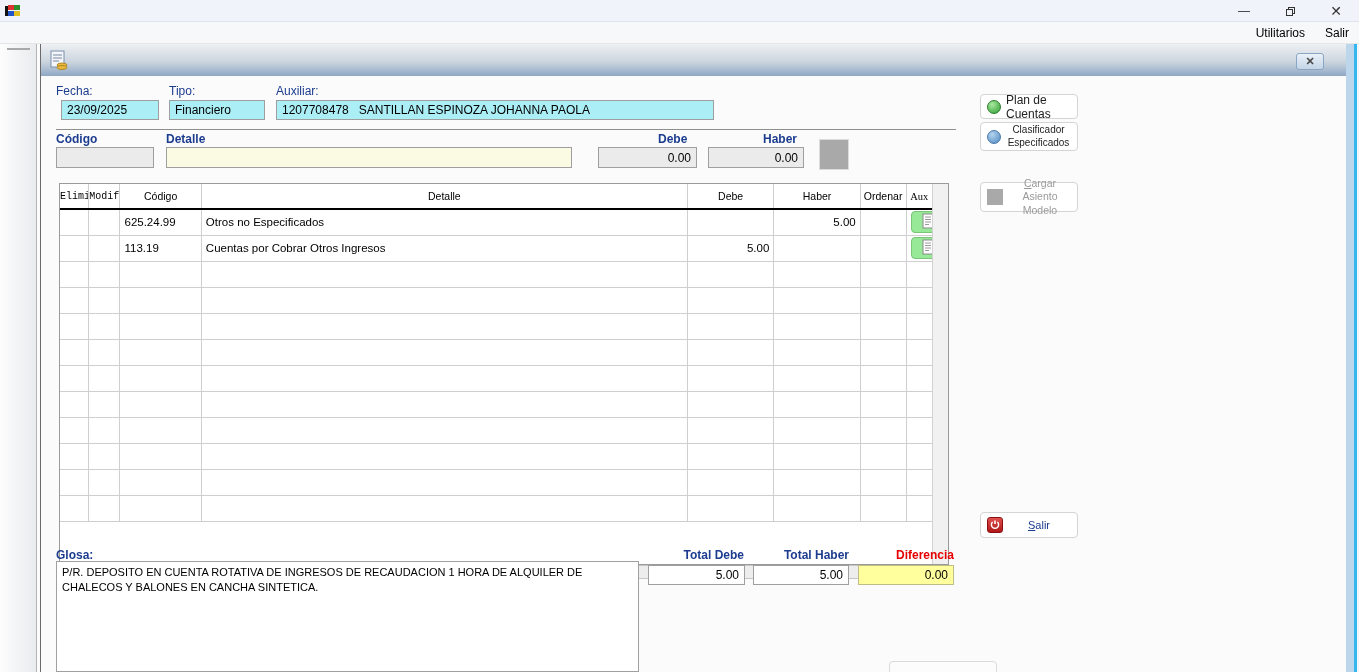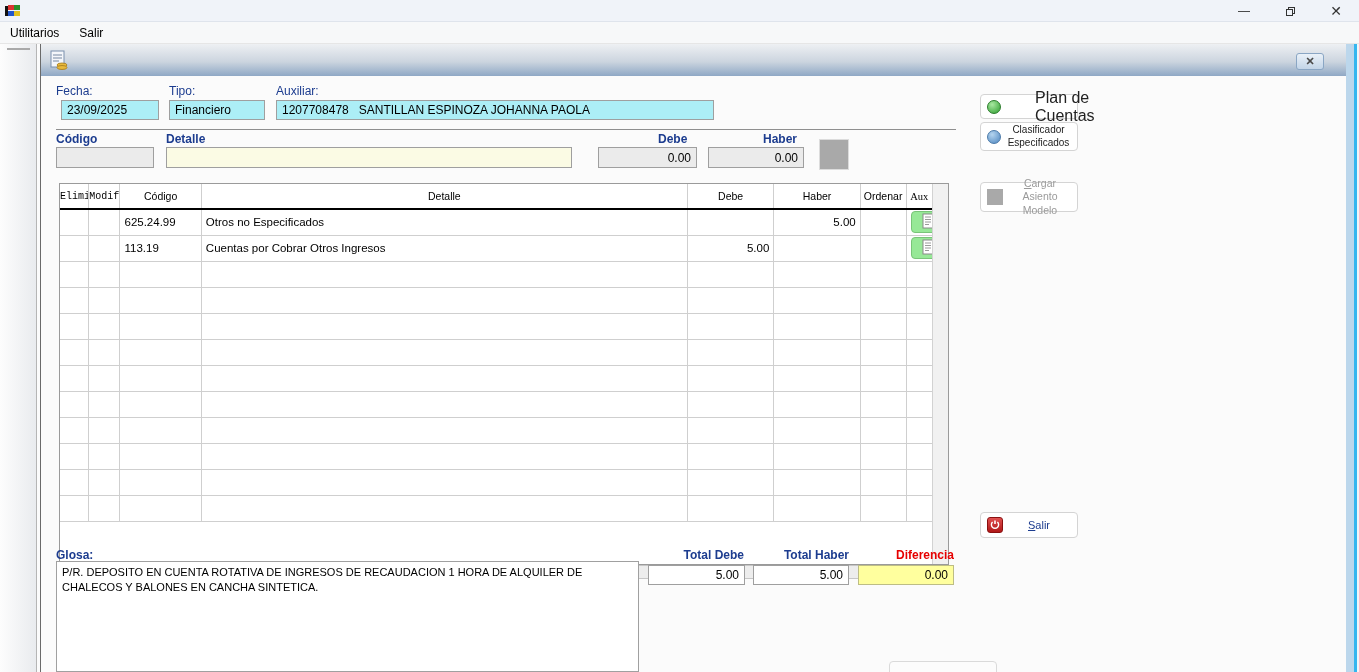--- a/index.html
+++ b/index.html
@@ -19,21 +19,21 @@
   .app-icon .w1 { position:absolute; left:0; top:2px; width:3px; height:10px; background:#111; }
   .title-text { font-size:12px; color:#000; }
   .win-controls { position:absolute; right:0; top:0; height:22px; display:flex; }
   .win-btn { width:46px; height:22px; display:flex; align-items:center; justify-content:center;
     font-size:12px; color:#333; cursor:default; }
   .restore-glyph { position:relative; width:9px; height:9px; }
   .restore-glyph .r1 { position:absolute; left:0; bottom:0; width:7px; height:7px; border:1px solid #333; background:#f0f3f9; }
   .restore-glyph .r2 { position:absolute; right:0; top:0; width:7px; height:7px; border:1px solid #333; }
 
   .menubar { position:absolute; left:0; top:22px; width:1359px; height:22px;
-    background:#f7f8f9; border-bottom:1px solid #e6e6e6; display:flex; align-items:center; }
+    background:#f7f8f9; border-bottom:1px solid #e6e6e6; display:flex; align-items:center;justify-content:flex-end; }
   .menu-item { font-size:12px; color:#000; padding:3px 10px; }
 
   
   .left-strip { position:absolute; left:0; top:44px; width:37px; height:628px;
     background:linear-gradient(to right,#fdfdfd,#e9ebee); border-right:1px solid #b5b5b5; }
   .left-grip { position:absolute; left:7px; top:4px; width:23px; height:2px; background:#a9a9a9; }
 
   .right-mdi { position:absolute; right:0; top:44px; width:13px; height:628px; background:#bcd7ec; }
   .right-accent { position:absolute; right:2px; top:44px; width:3px; height:628px; background:#35b6ef; }
   .right-outer { position:absolute; right:0; top:44px; width:2px; height:628px; background:#f2f5f9; }
@@ -333,21 +333,21 @@
           </tbody>
       </table>
       <div class="grid-vscroll"></div>
     </div>
     <div class="grid-hscroll">
       <span class="hscroll-caret"></span>
     </div>
 
     <div class="side-btn" style="left:939px; top:50px; width:98px; height:25px;">
       <span class="sphere green"></span>
-      <span style="font-size:16px;margin-left:29px;">Plan de Cuentas</span>
+      <span style="font-size:12px;">Plan de Cuentas</span>
     </div>
     <div class="side-btn" style="left:939px; top:78px; width:98px; height:29px;">
       <span class="sphere blue"></span>
       <span class="two-line" style="font-size:10px;">
         <span>Clasificador</span><br>
         <span>Especificados</span>
       </span>
     </div>
     <div class="side-btn" style="left:939px; top:138px; width:98px; height:30px;">
       <span class="gray-sq-small"></span>

